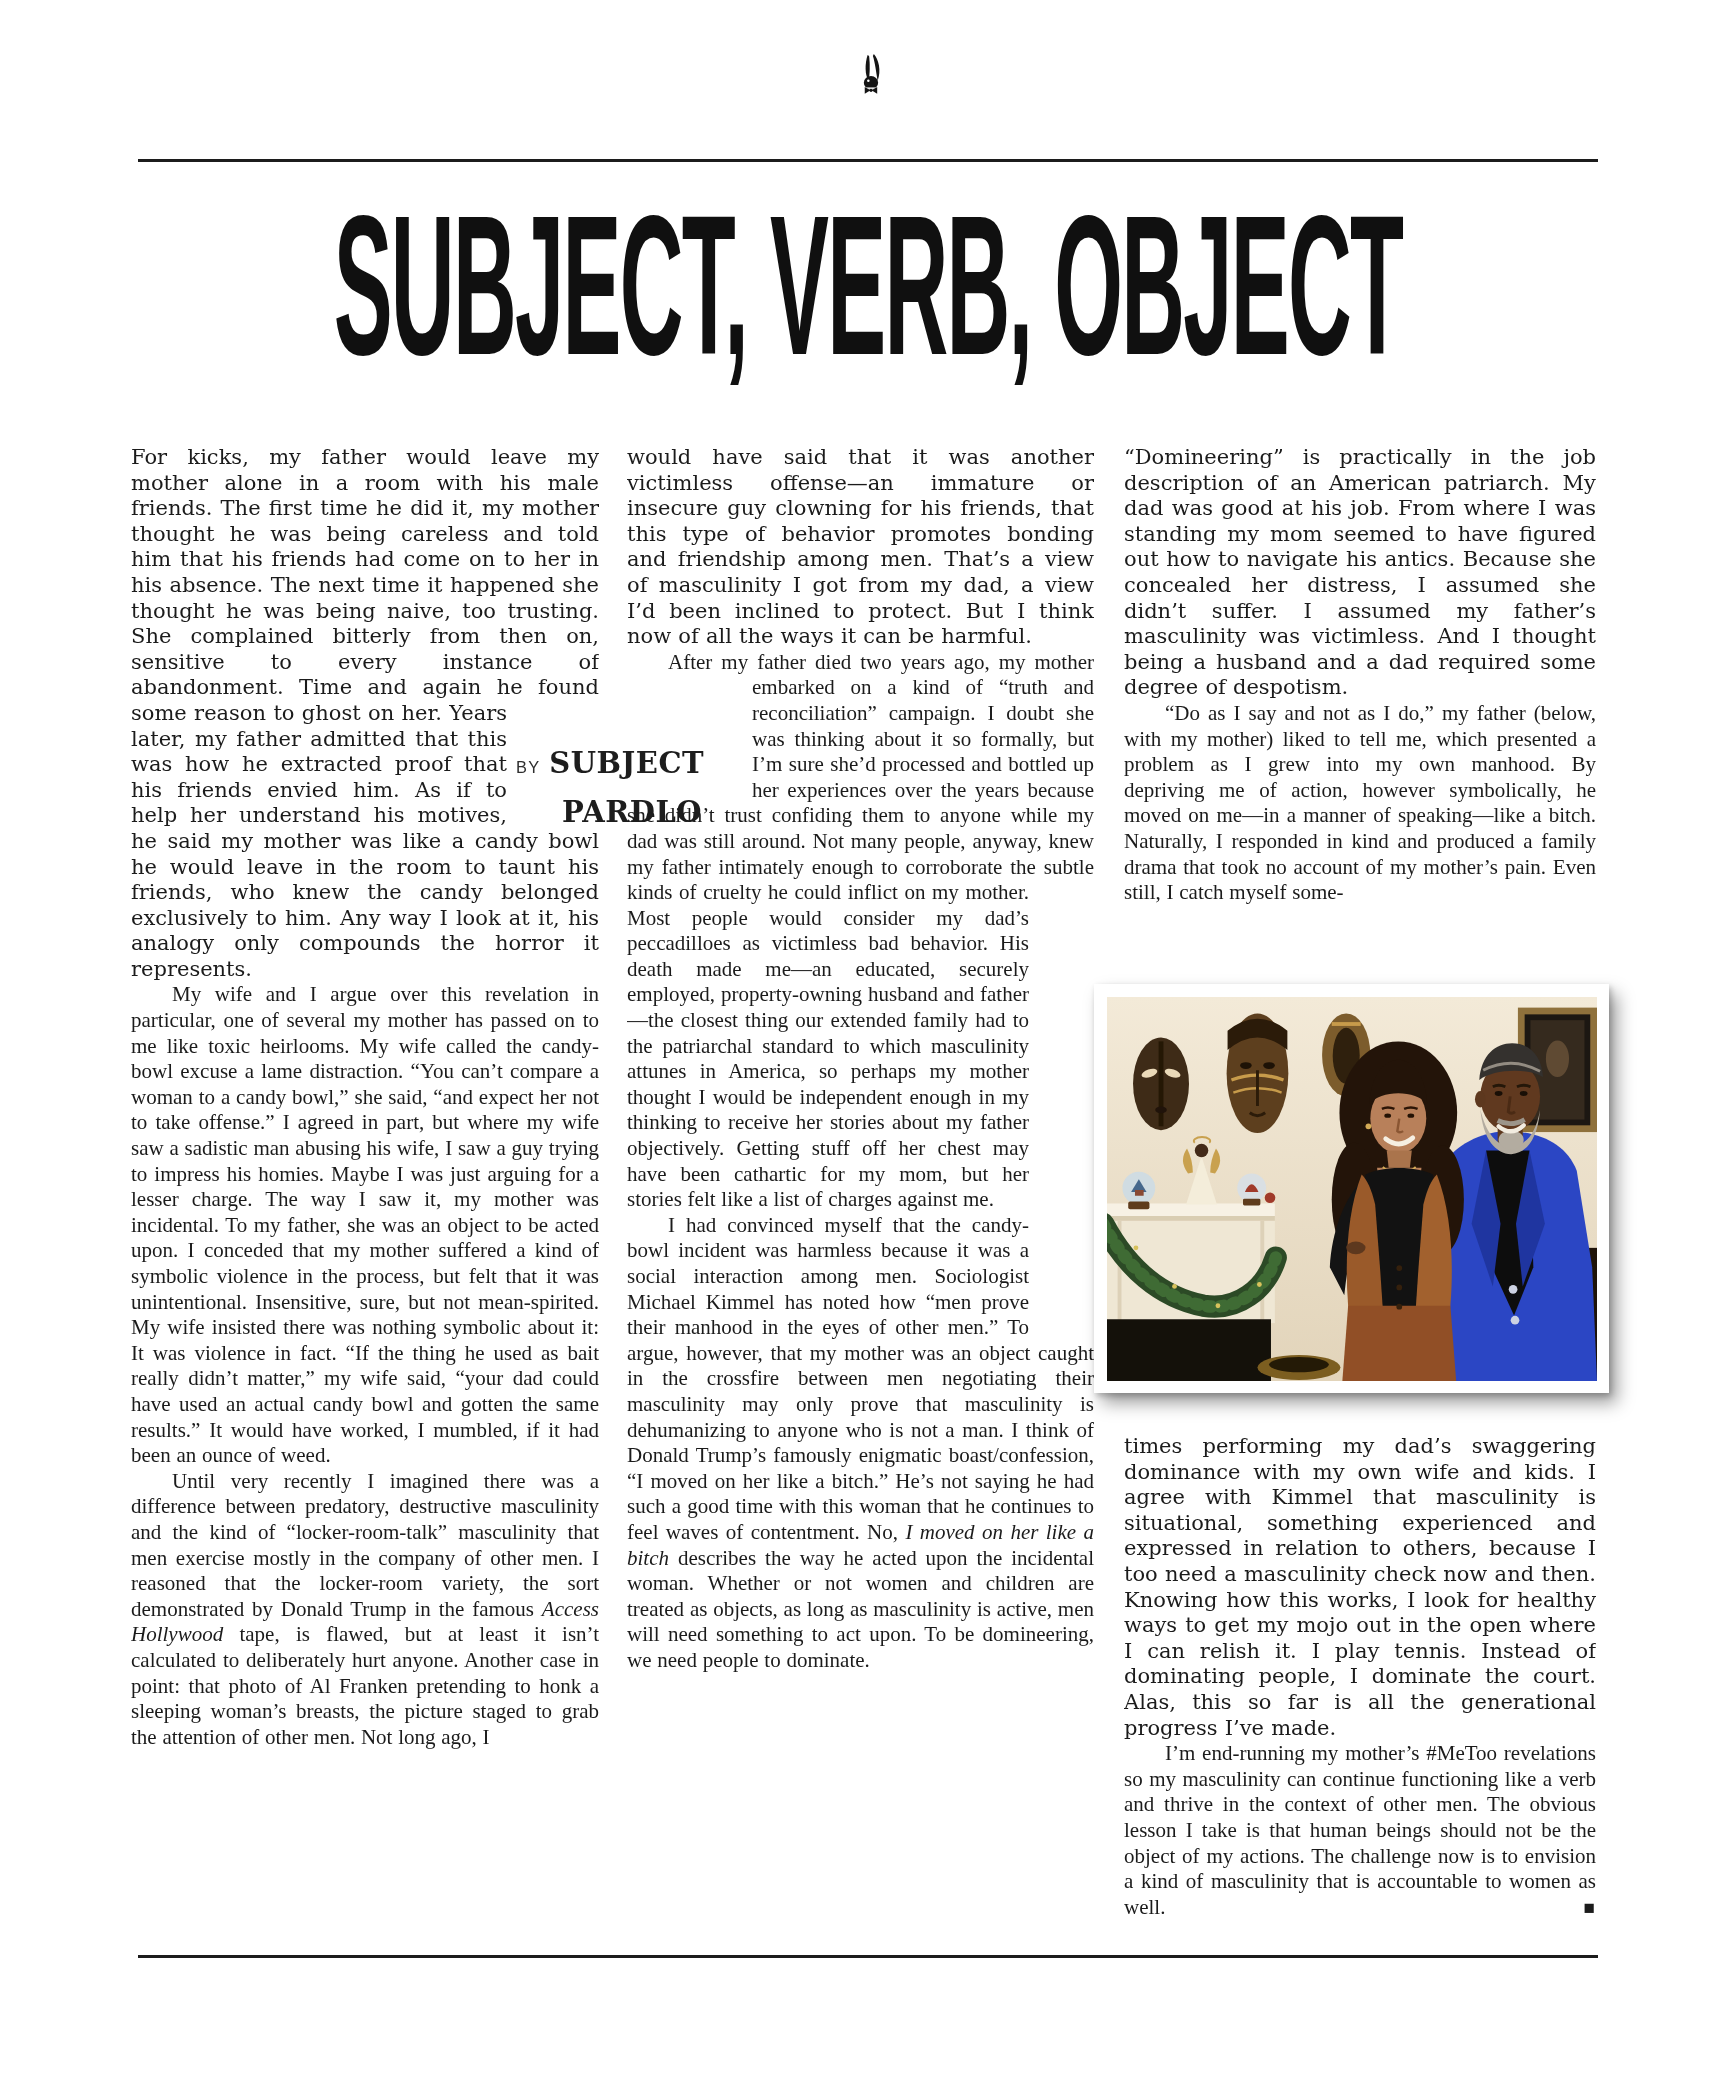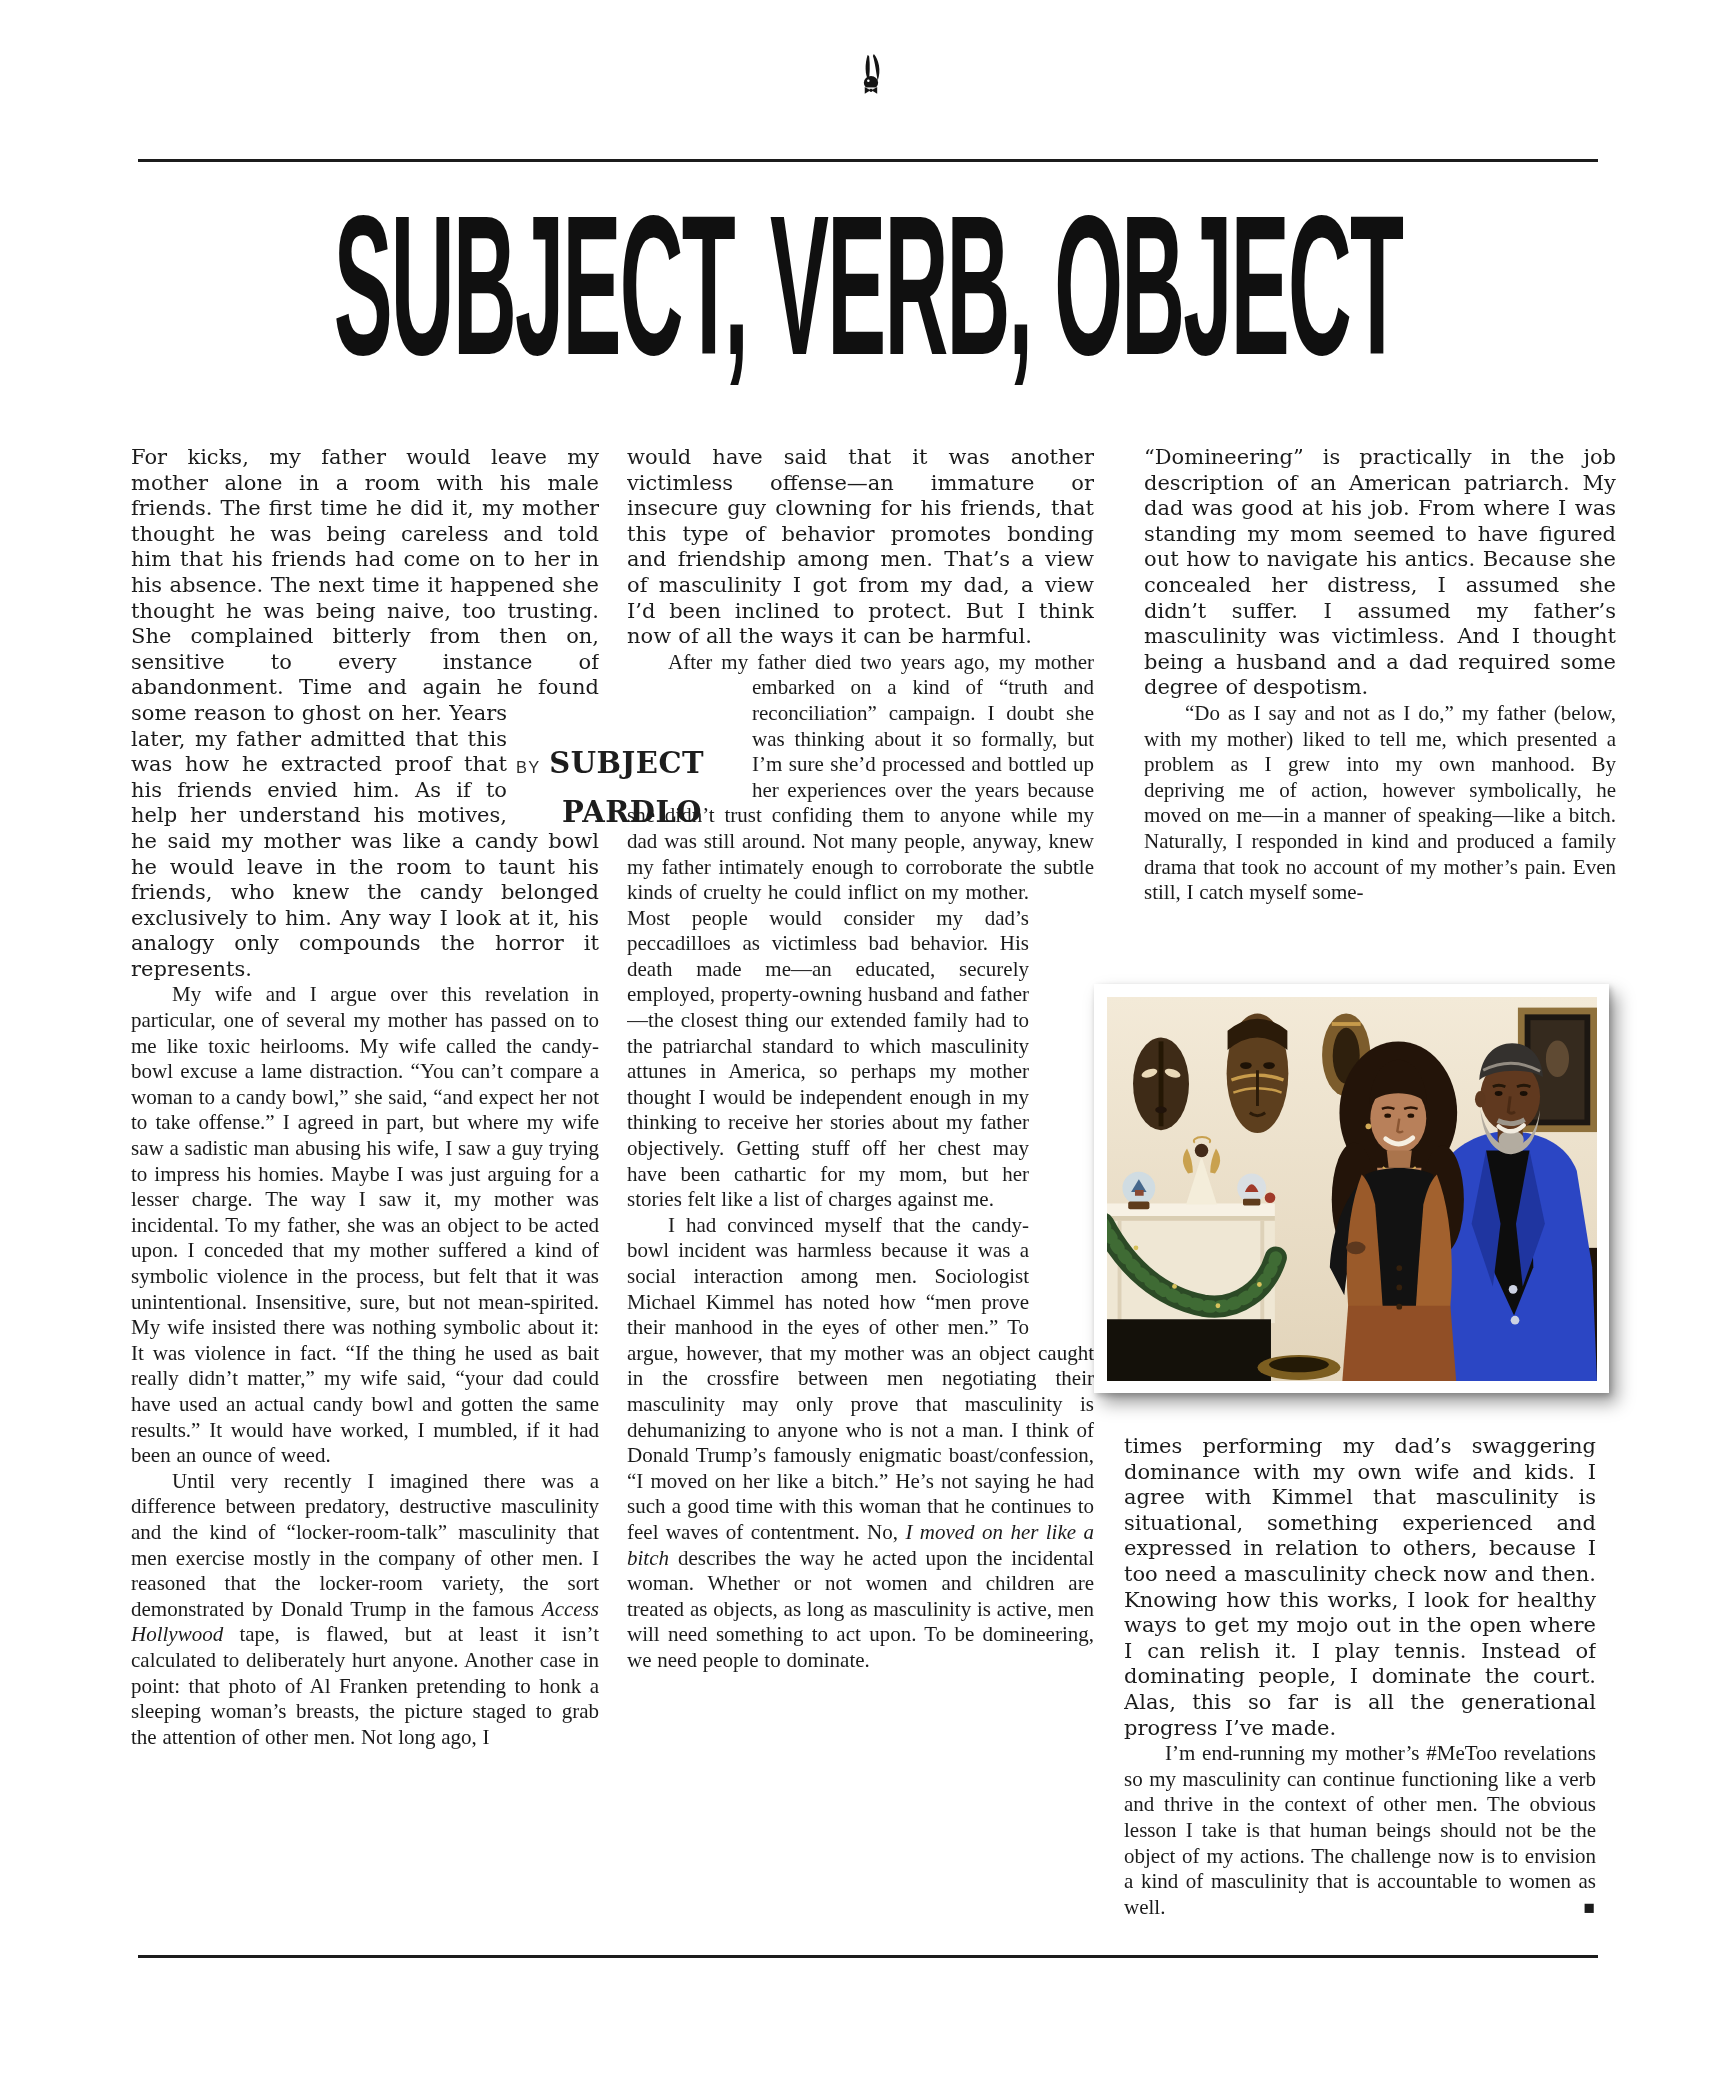--- a/index.html
+++ b/index.html
@@ -14,21 +14,21 @@
             font:italic 400 22px/29px "Liberation Sans",sans-serif;letter-spacing:0.2px;color:#1d1d1d;}
   .byline{position:absolute;left:516px;top:748px;width:207px;color:#1d1d1d;}
   .byline .l1{display:flex;align-items:baseline;gap:8.7px;}
   .by-prefix{font:400 16.4px "Liberation Sans",sans-serif;letter-spacing:1.4px;color:#2e2e2e;}
   .by-name{font:700 29px/30px "DejaVu Serif",serif;letter-spacing:0.5px;}
   .byline .l2{margin-left:46px;margin-top:19px;}
   .col{position:absolute;top:445px;font-size:21px;line-height:25.6px;word-spacing:0.5px;
        hyphens:auto;-webkit-hyphens:auto;}
   #col1{left:131px;width:468px;height:1503px;overflow:hidden;}
   #col2{left:627px;width:467px;height:1503px;overflow:hidden;}
-  #col3top{left:1124px;width:472px;height:536px;overflow:hidden;margin-left:20px;}
+  #col3top{left:1124px;width:472px;height:536px;overflow:hidden;}
   #col3bot{left:1124px;top:1434px;width:472px;height:517px;overflow:hidden;}
   .col p{margin:0;text-align:justify;}
   .col p.ind{text-indent:41px;font-family:Liberation Serif, serif;}
   .cite{font-style:italic;}
   .notch-by-r{float:right;clear:right;width:92px;height:117px;}
   .notch-by-l{float:left;clear:left;width:125px;height:117px;}
   .notch-ph-r{float:right;clear:right;width:65px;height:458px;}
   .end-mark{float:right;font-size:19px;line-height:25.6px;margin-right:1px;font-style:normal;}
   .photo{position:absolute;left:1094px;top:984px;width:515px;height:409px;background:#ffffff;
          padding:12.5px;box-sizing:border-box;

